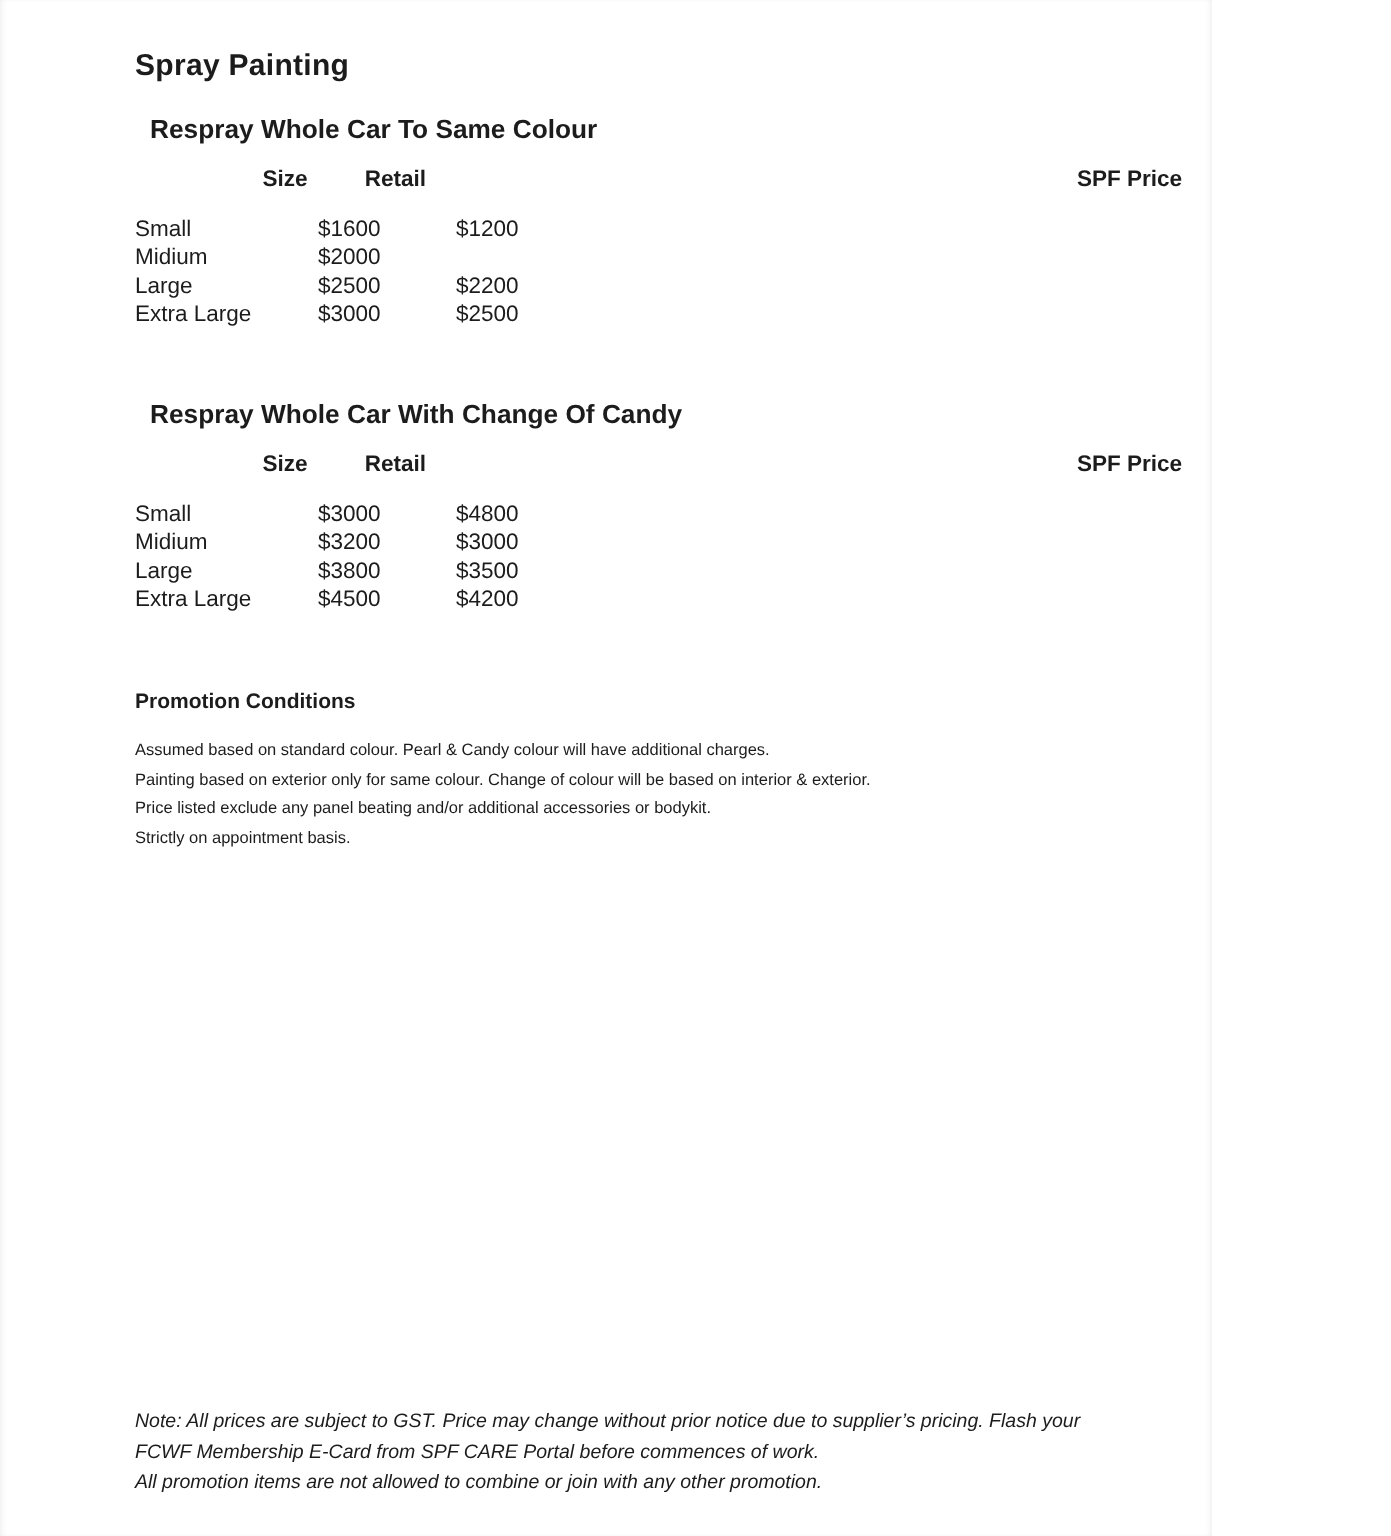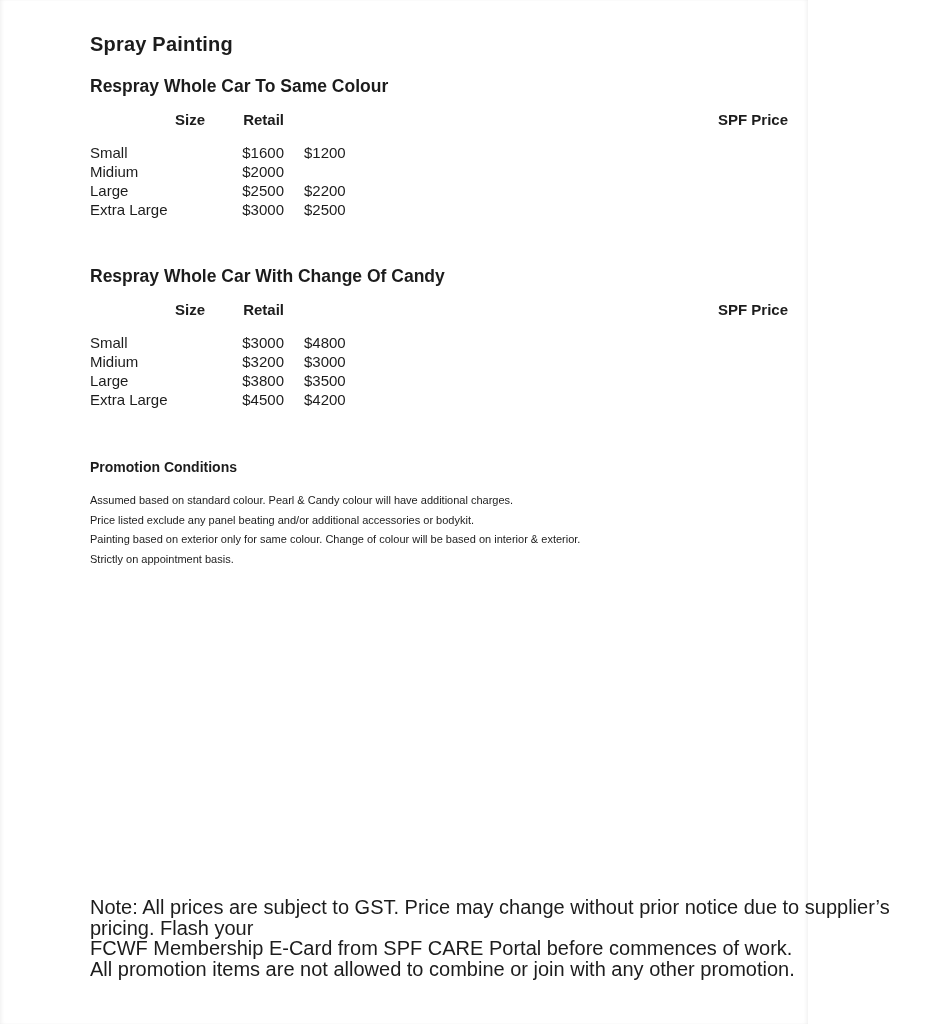--- a/index.html
+++ b/index.html
@@ -24,61 +24,62 @@
   }
   .doc-title {
     margin: 0;
     padding-top: 33px;
     font-size: 20px;
     line-height: 23px;
     font-weight: 700;
     letter-spacing: 0.2px;
   }
   .section-heading {
-    margin: 0;
+    margin: 10px;
     margin-top: 20px;
     font-size: 17.5px;
     line-height: 21px;
     font-weight: 700;
   }
   .price-table { margin: 0; }
   .trow {
     display: grid;
     grid-template-columns: 115px 79px auto;
     font-size: 15px;
     line-height: 19px;
   }
   .thead-row {
     margin-top: 13px;
     font-weight: 700;
     text-align: right;
   }
   .tbody { margin-top: 14px; }
-  .trow .cell-retail-val { padding-left: 7px; text-align: right; }
+  .trow .cell-retail-val { padding-left: 7px; }
   .trow .cell-spf-val   { padding-left: 20px; }
   .section-2 { margin-top: 47px; }
   .promo-heading {
     margin: 0;
     margin-top: 49px;
     font-size: 14px;
     line-height: 18px;
     font-weight: 700;
   }
   .promo-lines {
     margin-top: 15px;
     font-size: 11px;
     line-height: 19.5px;
   }
   .note-block {
     position: absolute;
     left: 90px;
-    top: 897px;
+    top: 937px;
     width: 830px;
-    font-size: 20px;
+    font-size: 13px;
     line-height: 20.5px;
+    font-style: italic;
   }
 </style>
 </head>
 <body>
 
 <div class="page">
 
   <h1 class="doc-title">Spray Painting</h1>
 
   <section>
@@ -143,22 +144,22 @@
           <span class="cell-spf-val">$4200</span>
         </div>
       </div>
     </div>
   </section>
 
   <section>
     <h3 class="promo-heading">Promotion Conditions</h3>
     <div class="promo-lines">
       <div>Assumed based on standard colour. Pearl &amp; Candy colour will have additional charges.</div>
+      <div>Painting based on exterior only for same colour. Change of colour will be based on interior &amp; exterior.</div>
       <div>Price listed exclude any panel beating and/or additional accessories or bodykit.</div>
-      <div>Painting based on exterior only for same colour. Change of colour will be based on interior &amp; exterior.</div>
       <div>Strictly on appointment basis.</div>
     </div>
   </section>
 
   <div class="note-block">
     <div>Note: All prices are subject to GST. Price may change without prior notice due to supplier’s pricing. Flash your</div>
     <div>FCWF Membership E-Card from SPF CARE Portal before commences of work.</div>
     <div>All promotion items are not allowed to combine or join with any other promotion.</div>
   </div>
 

